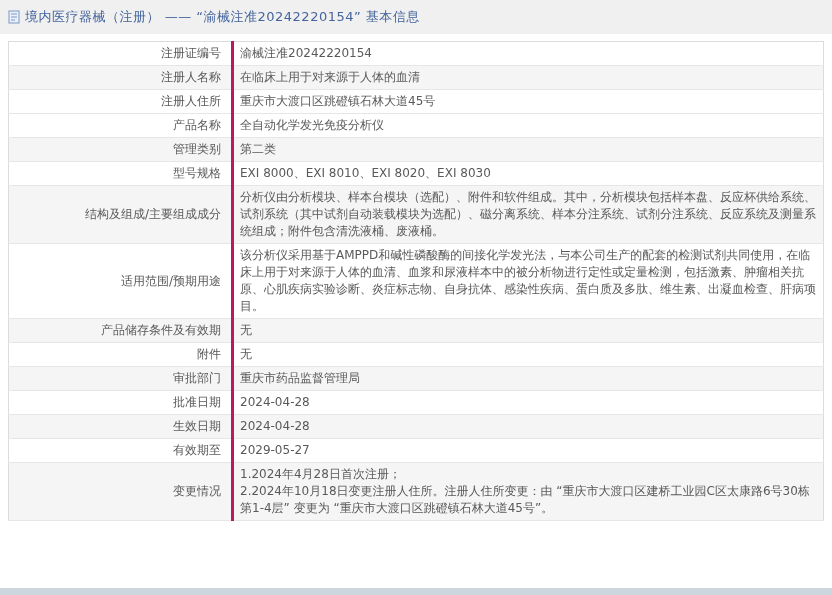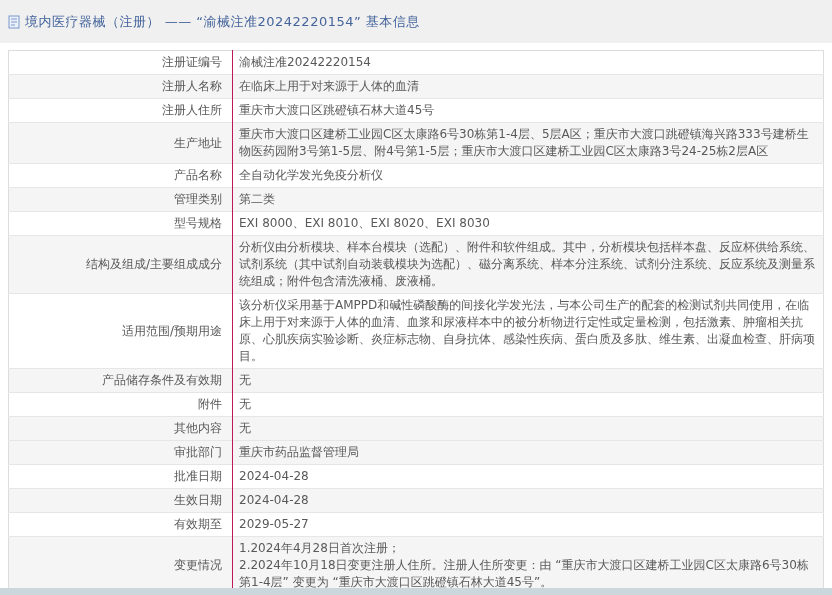--- a/index.html
+++ b/index.html
@@ -1,20 +1,20 @@
 <!DOCTYPE html>
 <html><head>
 <meta charset="utf-8">
 <style>
   * { box-sizing: border-box; margin: 0; padding: 0; }
   html, body { width: 832px; height: 595px; overflow: hidden; background: #ffffff; }
   body { font-family: "DejaVu Sans", "Liberation Sans", sans-serif; position: relative; }
 
   .titlebar {
-    height: 43px;
+    height: 34px;
     background: #f0f0f0;
     display: flex;
     align-items: center;
     padding-left: 8px;
   }
   .doc-icon { display: inline-flex; margin-right: 4px; }
   .title {
     font-size: 13px;
     color: #44649c;
     letter-spacing: 0.5px;
@@ -29,21 +29,21 @@
     color: #595959;
     table-layout: fixed;
   }
   .info-table tr { border-bottom: 1px solid #e6e6e6; background: #ffffff; }
   .info-table tr.alt { background: #f5f5f5; }
   .info-table td { vertical-align: middle; }
   .info-table td.label {
     width: 224px;
     text-align: right;
     padding: 3px 10px 3px 6px;
-    border-right: 1px solid #be185d;
+    border-right: 3px solid #be185d;
     line-height: 17px;
     white-space: nowrap;
   }
   .info-table td.value {
     padding: 3px 6px;
     line-height: 17px;
     word-break: break-all;
   }
 
   .footer-strip {
@@ -75,24 +75,20 @@
         <td class="value">渝械注准20242220154</td>
       </tr>
       <tr class="alt">
         <td class="label">注册人名称</td>
         <td class="value">在临床上用于对来源于人体的血清</td>
       </tr>
       <tr>
         <td class="label">注册人住所</td>
         <td class="value">重庆市大渡口区跳磴镇石林大道45号</td>
       </tr>
-      <tr class="alt">
-        <td class="label">生产地址</td>
-        <td class="value">重庆市大渡口区建桥工业园C区太康路6号30栋第1-4层、5层A区；重庆市大渡口跳磴镇海兴路333号建桥生物医药园附3号第1-5层、附4号第1-5层；重庆市大渡口区建桥工业园C区太康路3号24-25栋2层A区</td>
-      </tr>
       <tr>
         <td class="label">产品名称</td>
         <td class="value">全自动化学发光免疫分析仪</td>
       </tr>
       <tr class="alt">
         <td class="label">管理类别</td>
         <td class="value">第二类</td>
       </tr>
       <tr>
         <td class="label">型号规格</td>
@@ -105,24 +101,20 @@
       <tr>
         <td class="label">适用范围/预期用途</td>
         <td class="value">该分析仪采用基于AMPPD和碱性磷酸酶的间接化学发光法，与本公司生产的配套的检测试剂共同使用，在临床上用于对来源于人体的血清、血浆和尿液样本中的被分析物进行定性或定量检测，包括激素、肿瘤相关抗原、心肌疾病实验诊断、炎症标志物、自身抗体、感染性疾病、蛋白质及多肽、维生素、出凝血检查、肝病项目。</td>
       </tr>
       <tr class="alt">
         <td class="label">产品储存条件及有效期</td>
         <td class="value">无</td>
       </tr>
       <tr>
         <td class="label">附件</td>
-        <td class="value">无</td>
-      </tr>
-      <tr class="alt">
-        <td class="label">其他内容</td>
         <td class="value">无</td>
       </tr>
       <tr class="alt">
         <td class="label">审批部门</td>
         <td class="value">重庆市药品监督管理局</td>
       </tr>
       <tr>
         <td class="label">批准日期</td>
         <td class="value">2024-04-28</td>
       </tr>

